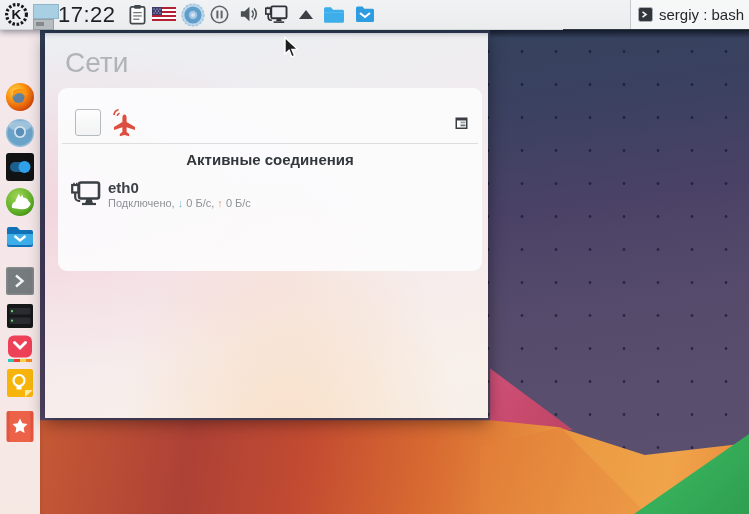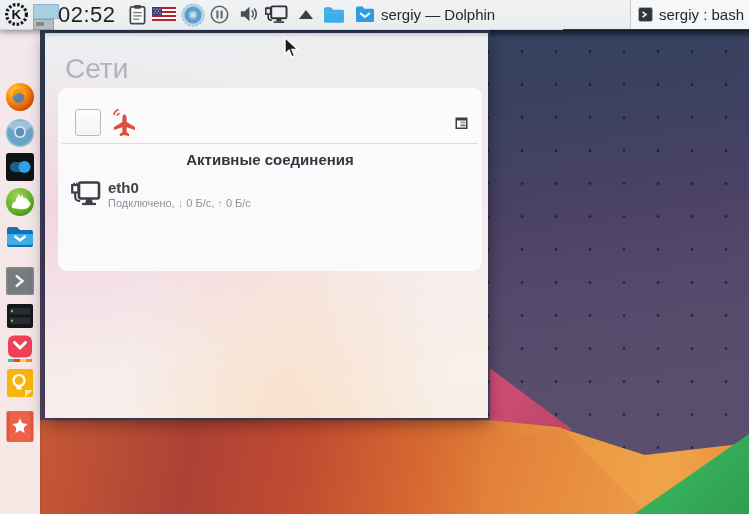--- a/index.html
+++ b/index.html
@@ -42,21 +42,21 @@
   .left-panel{position:absolute;left:0;top:29px;width:40px;height:485px;background:linear-gradient(180deg,#f4e8eb 0%,#f5e7e8 55%,#f6e9e4 100%);z-index:10;box-shadow:1px 0 3px rgba(80,40,40,.15);}
   .dock-ic{position:absolute;left:5px;width:30px;height:30px;}
 
   
   .popup{position:absolute;left:45px;top:33px;width:443px;height:385px;z-index:15;
     background:
       radial-gradient(ellipse at -5% 45%,rgba(246,185,198,.45),transparent 55%),
       radial-gradient(ellipse at 55% 118%,rgba(250,205,160,.5),transparent 50%),
       linear-gradient(165deg,#eceff2 0%,#eeedf0 25%,#f3ebee 48%,#f6ecec 68%,#f8f0ea 88%,#f7efe9 100%);
     box-shadow:0 4px 16px rgba(0,0,0,.45);}
-  .popup-title{position:absolute;left:20px;top:20px;font-size:28px;font-weight:300;color:#b0b3b7;}
+  .popup-title{position:absolute;left:20px;top:14px;font-size:28px;font-weight:300;color:#b0b3b7;}
   .popup-box{position:absolute;left:13px;top:55px;width:424px;height:183px;background:rgba(252,252,253,.92);border-radius:9px;}
   .checkbox{position:absolute;left:17px;top:21px;width:24px;height:25px;border:1px solid #b6babd;border-radius:3px;background:linear-gradient(#fdfdfd,#f2f3f4);}
   .airplane{position:absolute;left:52px;top:19px;}
   .cfg-btn{position:absolute;right:14px;top:28px;width:13px;height:13px;}
   .box-divider{position:absolute;left:4px;right:4px;top:55px;height:1px;background:#dcdedf;}
   .active-header{position:absolute;left:0;top:63px;width:100%;text-align:center;font-size:15px;font-weight:bold;color:#32373c;}
   .conn-row{position:absolute;left:0;top:88px;width:100%;height:48px;}
   .eth-ic{position:absolute;left:12px;top:3px;}
   .conn-name{position:absolute;left:50px;top:3px;font-size:15px;font-weight:bold;color:#3c4146;text-align:right;}
   .conn-status{position:absolute;left:50px;top:21px;font-size:11px;color:#8e9296;white-space:nowrap;}
@@ -181,21 +181,21 @@
         <circle cx="12" cy="12" r="9.5" fill="none" stroke="#14191d" stroke-width="3" stroke-dasharray="2.4 1.7"></circle>
         <text x="12" y="16.5" font-size="13" font-weight="bold" fill="#14191d" text-anchor="middle">K</text>
       </svg>
     </div>
     <div class="pager">
       <div class="pg1"></div>
       <div class="pg2">
           <i></i>
         </div>
     </div>
-    <div class="clock">02:52</div>
+    <div class="clock">17:22</div>
     <div class="abs" style="left:128px;top:4px">
       <svg width="19" height="21" viewBox="0 0 20 22">
         <rect x="2.5" y="3" width="15" height="17.5" rx="1.5" fill="#fdfdfd" stroke="#43484d" stroke-width="1.8"></rect>
         <rect x="6.5" y="1" width="7" height="4" rx="1" fill="#43484d"></rect>
         <line x1="5.5" y1="9" x2="14.5" y2="9" stroke="#76797c" stroke-width="1.4"></line>
         <line x1="5.5" y1="12.5" x2="14.5" y2="12.5" stroke="#76797c" stroke-width="1.4"></line>
         <line x1="5.5" y1="16" x2="12" y2="16" stroke="#76797c" stroke-width="1.4"></line>
       </svg>
     </div>
     <div class="abs" style="left:152px;top:7px">
@@ -256,21 +256,20 @@
         <path d="M1 2.8 a1.5 1.5 0 0 1 1.5-1.5 h5.5 l2 2.5 h9.5 a1.5 1.5 0 0 1 1.5 1.5 v10 a1.5 1.5 0 0 1 -1.5 1.5 h-17 a1.5 1.5 0 0 1 -1.5-1.5 z" fill="#3daee9"></path>
         <path d="M1 6 h20 v1.2 h-20 z" fill="#5cbcee" opacity=".7"></path>
       </svg>
     </div>
     <div class="abs" style="left:355px;top:5px">
       <svg width="20" height="18" viewBox="0 0 20 18">
         <path d="M1 3 a1.5 1.5 0 0 1 1.5-1.5 h5 l1.8 2.3 h8.2 a1.5 1.5 0 0 1 1.5 1.5 v10.2 a1.5 1.5 0 0 1 -1.5 1.5 h-15 a1.5 1.5 0 0 1 -1.5-1.5 z" fill="#2d9ce0"></path>
         <path d="M5 8 l5 4 5-4" stroke="#ffffff" stroke-width="2" fill="none"></path>
       </svg>
     </div>
-    <div class="tasklabel" style="left:381px">sergiy — Dolphin</div>
     <div class="bash-zone">
       <div class="abs" style="left:7px;top:7px">
         <svg width="15" height="15" viewBox="0 0 15 15">
           <rect x=".5" y=".5" width="14" height="14" rx="2" fill="#31363b" stroke="#a9afb4"></rect>
           <path d="M4.5 4.8 l3.6 2.7 -3.6 2.7" stroke="#eff0f1" stroke-width="1.6" fill="none"></path>
         </svg>
       </div>
       <div class="tasklabel" style="left:28px">sergiy : bash</div>
     </div>
   </div>

